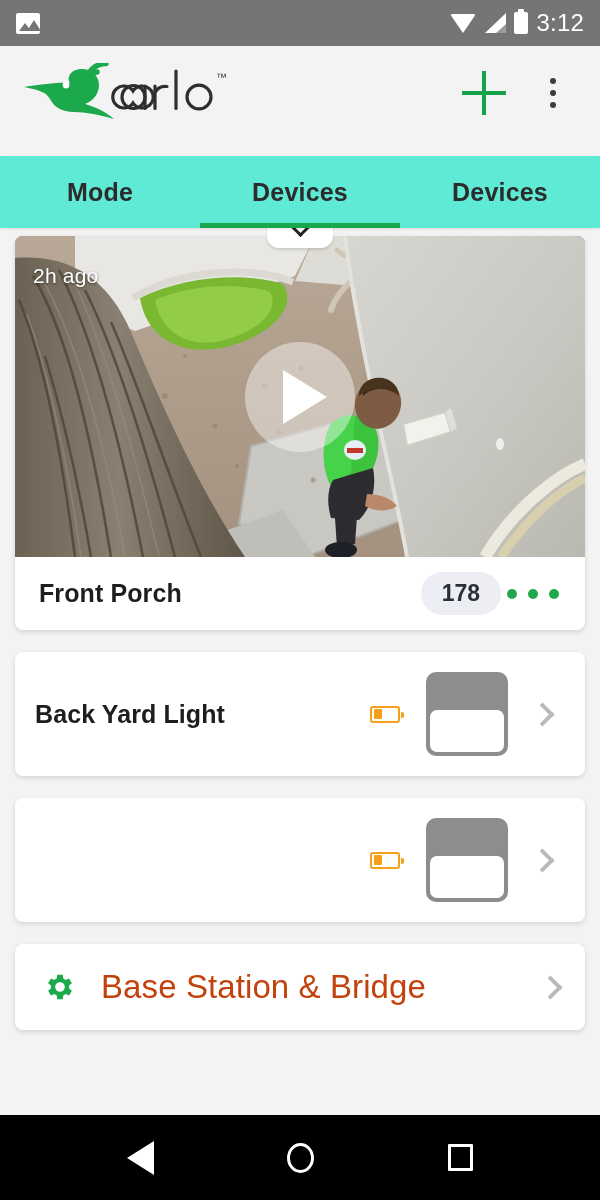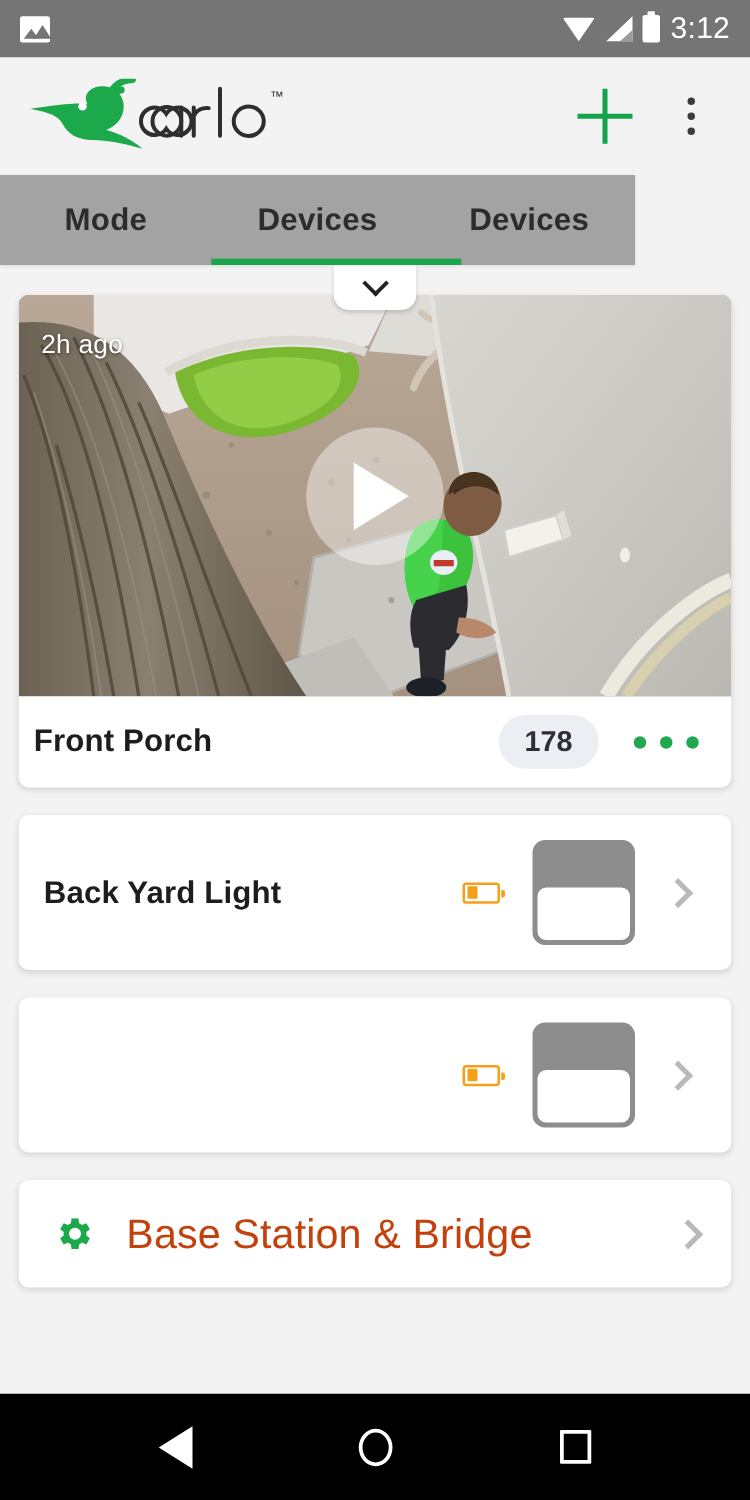--- a/index.html
+++ b/index.html
@@ -165,24 +165,24 @@
   .kebab-btn i {
     display: block;
     width: 6px; height: 6px;
     border-radius: 50%;
     background: #3c3c3c;
   }
 
   
   .tabs {
     position: absolute;
-    top: 140px; left: 0;
-    width: 508px;
+    top: 156px; left: 0;
+    width: 600px;
     height: 72px;
-    background: #a3a3a3;
+    background: #5eead4;
     display: flex;
     box-shadow: 0 1px 3px rgba(0,0,0,0.10);
     z-index: 5;
   }
   .tab {
     flex: 1;
     display: flex;
     align-items: center;
     justify-content: center;
     font-size: 25px;
@@ -283,33 +283,32 @@
     margin-left: 10px;
     border-top: 27px solid transparent;
     border-bottom: 27px solid transparent;
     border-left: 44px solid #ffffff;
   }
 
   .cam-footer {
     height: 73px;
     display: flex;
     align-items: center;
-    padding: 0 20px 0 12px;
+    padding: 0 20px 0 24px;
   }
   .cam-name {
     font-size: 25px;
     font-weight: bold;
     color: #1d1d1d;
     letter-spacing: 0.1px;
   }
   .cam-actions {
     margin-left: auto;
     display: flex;
     align-items: center;
-    gap: 22px;
   }
   .count-badge {
     background: #eceef4;
     color: #2b2f3a;
     font-size: 23px;
     font-weight: bold;
     border-radius: 22px;
     padding: 8px 21px;
     cursor: pointer;
   }

